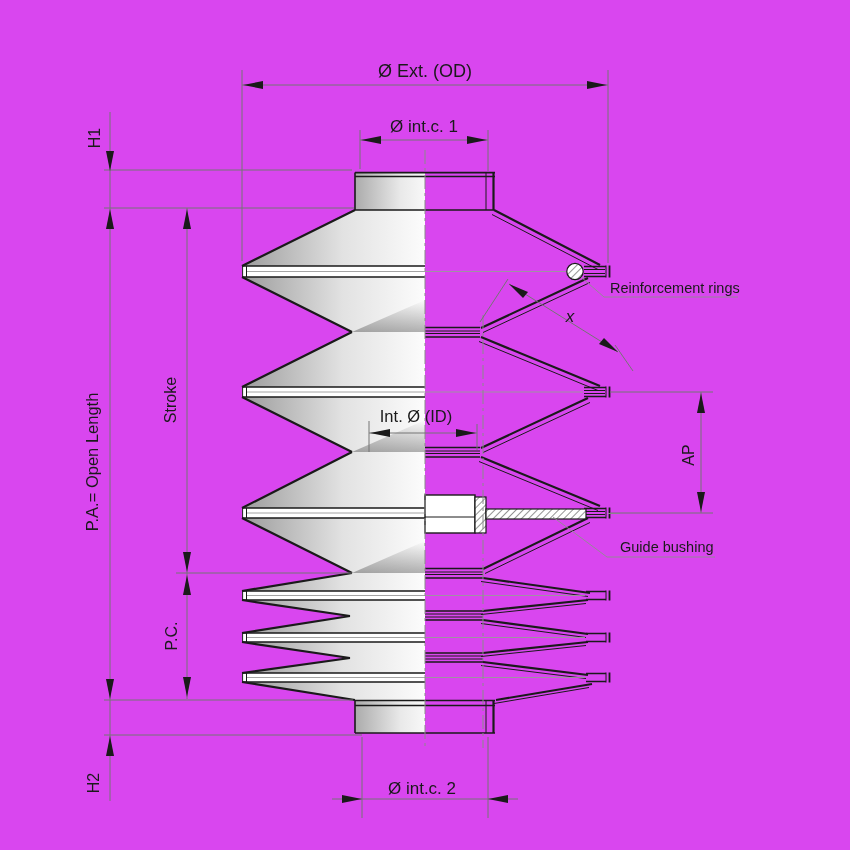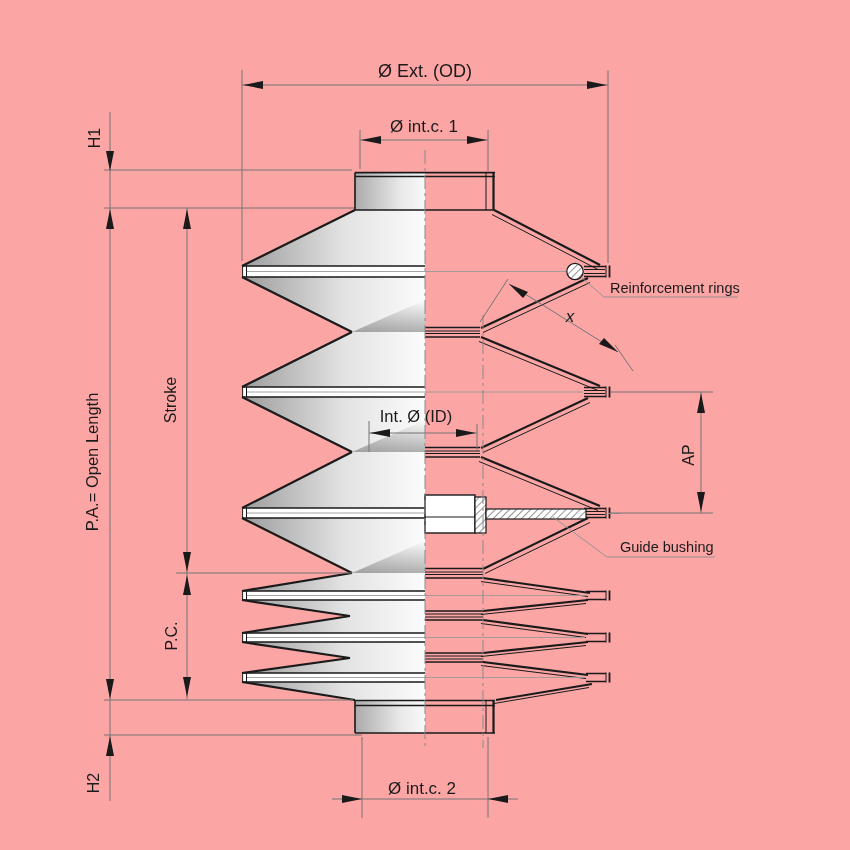--- a/index.html
+++ b/index.html
@@ -1,16 +1,16 @@
 <!DOCTYPE html>
 <html><head>
 <meta charset="utf-8">
 <style>
   html,body{margin:0;padding:0;background:#ffffff;}
-  .stage{width:850px;height:850px;position:relative;background:#fca5a5;overflow:hidden;
+  .stage{width:850px;height:850px;position:relative;background:#d946ef;overflow:hidden;
          font-family:"Liberation Sans", sans-serif;}
   svg{display:block;}
   text{fill:#1a1a1a;font-family:"Liberation Sans",sans-serif;}
   .dim{stroke:#757575;stroke-width:1;fill:none;}
   .dimthin{stroke:#8f8f8f;stroke-width:0.9;fill:none;}
   .arr{fill:#1a1a1a;stroke:none;}
   .heavy{stroke:#1a1a1a;stroke-width:2.2;fill:none;}
   .med{stroke:#1a1a1a;stroke-width:1.6;fill:none;}
   .lite{stroke:#1a1a1a;stroke-width:1;fill:none;}
   .crease{stroke:#9a9a9a;stroke-width:0.9;fill:none;}

